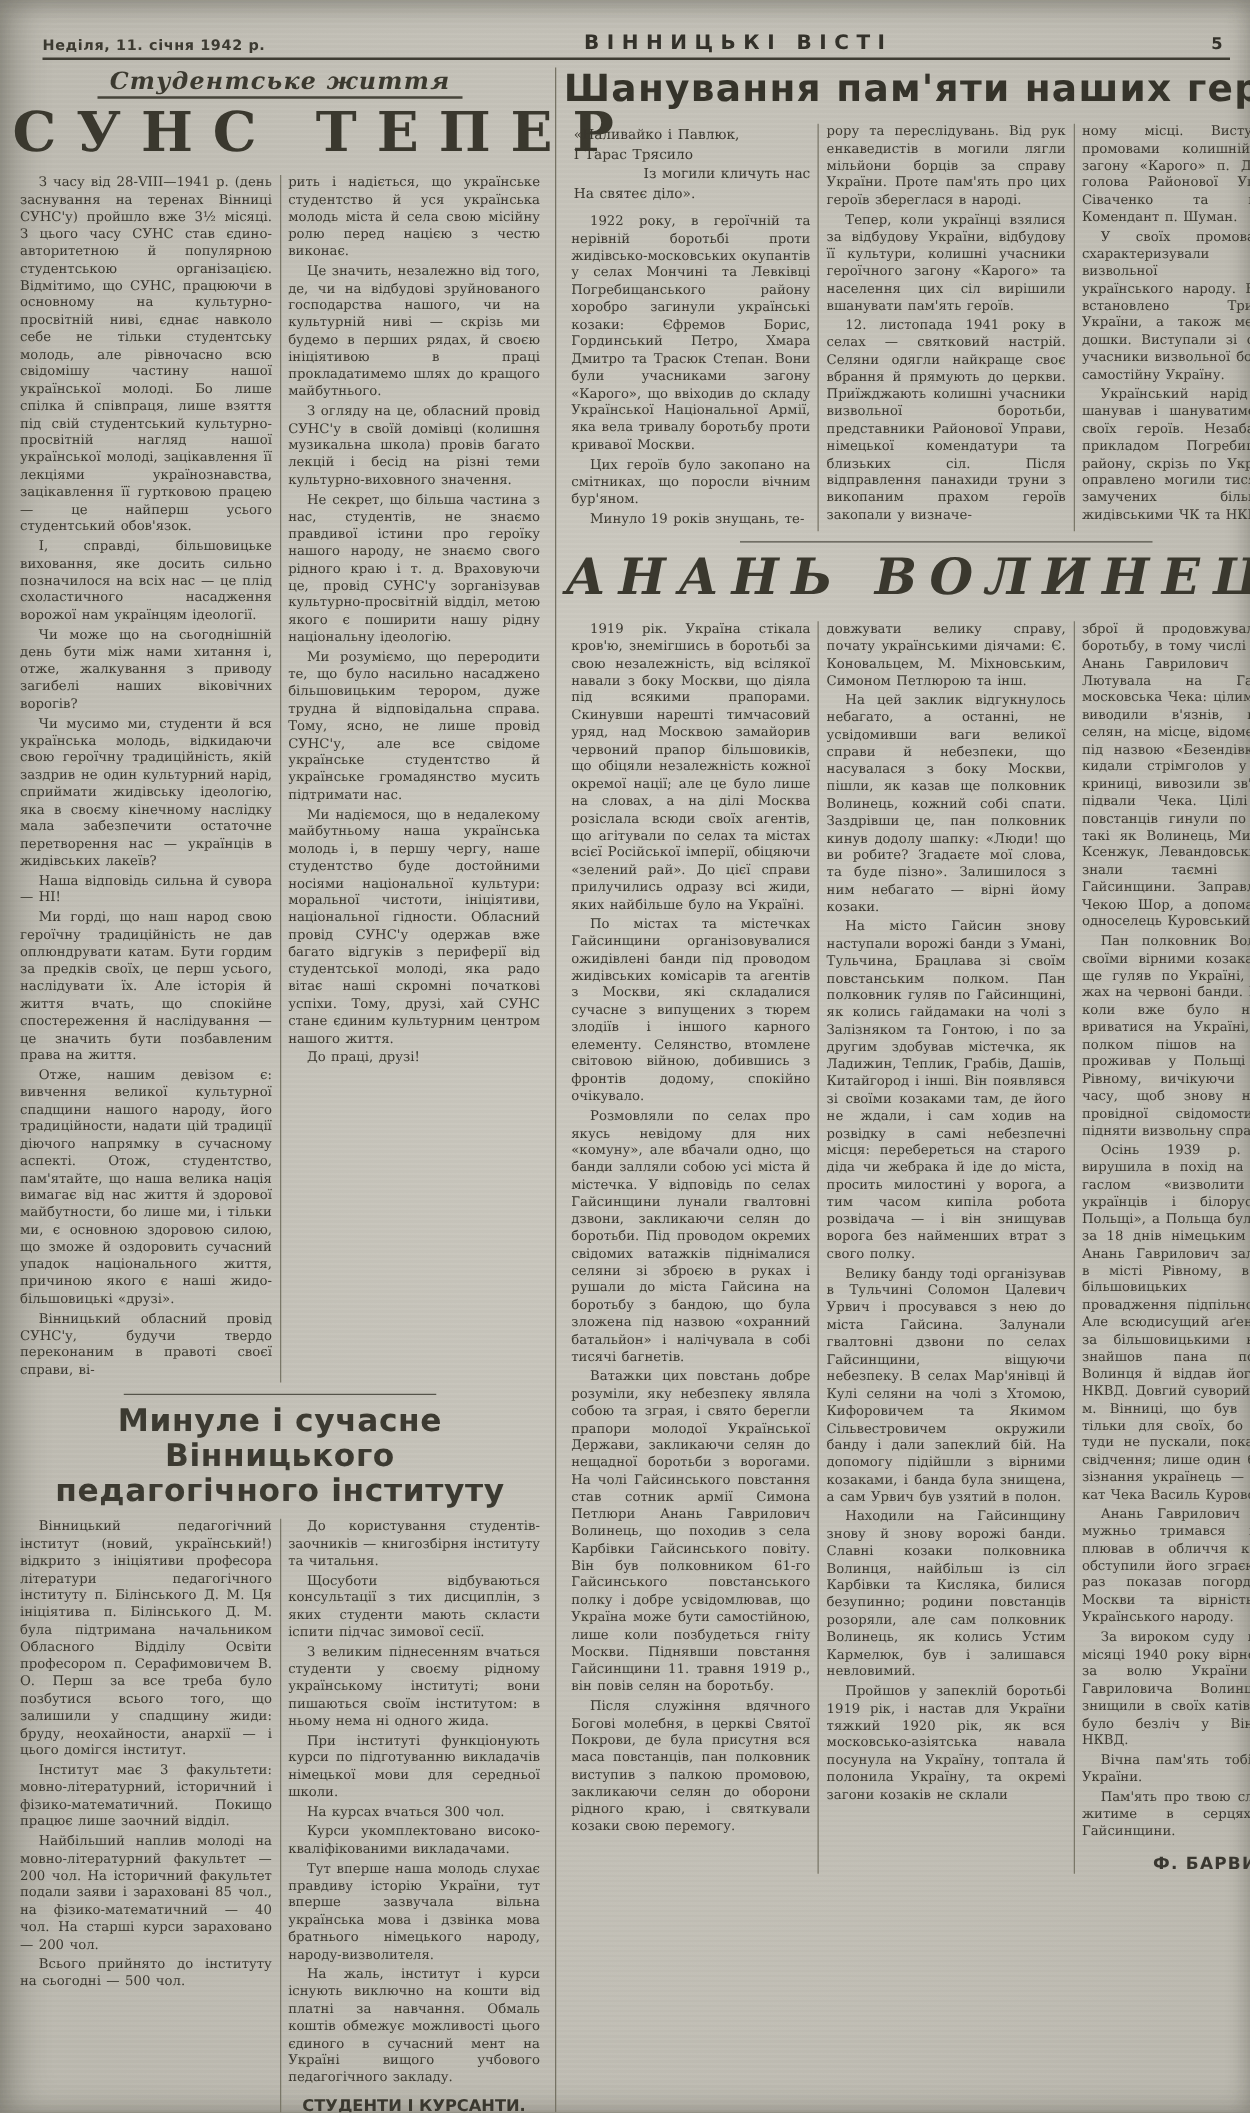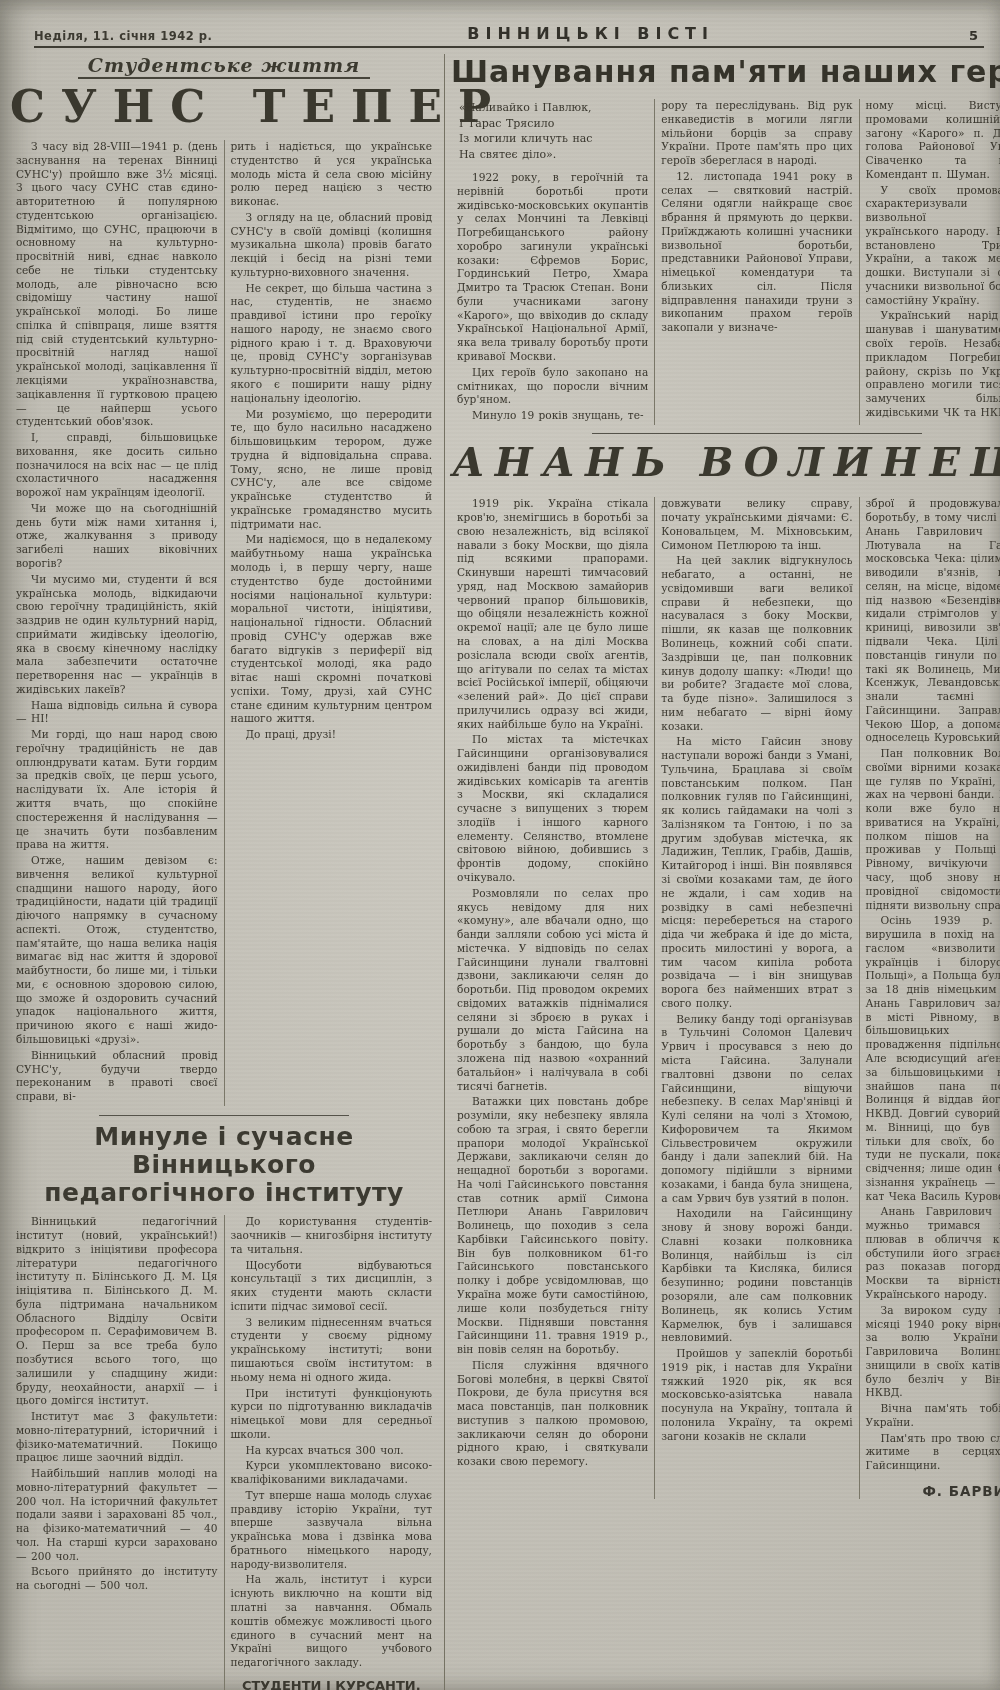--- a/index.html
+++ b/index.html
@@ -77,20 +77,21 @@
               <p class="para">І, справді, більшовицьке виховання, яке досить сильно позначилося на всіх нас — це плід схоластичного насадження ворожої нам українцям ідеології.</p>
               <p class="para">Чи може що на сьогоднішній день бути між нами хитання і, отже, жалкування з приводу загибелі наших віковічних ворогів?</p>
               <p class="para">Чи мусимо ми, студенти й вся українська молодь, відкидаючи свою героїчну традиційність, якій заздрив не один культурний нарід, сприймати жидівську ідеологію, яка в своєму кінечному наслідку мала забезпечити остаточне перетворення нас — українців в жидівських лакеїв?</p>
               <p class="para">Наша відповідь сильна й сувора — НІ!</p>
               <p class="para">Ми горді, що наш народ свою героїчну традиційність не дав оплюндрувати катам. Бути гордим за предків своїх, це перш усього, наслідувати їх. Але історія й життя вчать, що спокійне спостереження й наслідування — це значить бути позбавленим права на життя.</p>
               <p class="para">Отже, нашим девізом є: вивчення великої культурної спадщини нашого народу, його традиційности, надати цій традиції діючого напрямку в сучасному аспекті. Отож, студентство, пам'ятайте, що наша велика нація вимагає від нас життя й здорової майбутности, бо лише ми, і тільки ми, є основною здоровою силою, що зможе й оздоровить сучасний упадок національного життя, причиною якого є наші жидо-більшовицькі «друзі».</p>
               <p class="para">Вінницький обласний провід СУНС'у, будучи твердо переконаним в правоті своєї справи, ві-</p>
             </div>
           <div class="col">
               <p class="para cont">рить і надіється, що українське студентство й уся українська молодь міста й села свою місійну ролю перед нацією з честю виконає.</p>
+              <p class="para">Це значить, незалежно від того, де, чи на відбудові зруйнованого господарства нашого, чи на культурній ниві — скрізь ми будемо в перших рядах, й своєю ініціятивою в праці прокладатимемо шлях до кращого майбутнього.</p>
               <p class="para">З огляду на це, обласний провід СУНС'у в своїй домівці (колишня музикальна школа) провів багато лекцій і бесід на різні теми культурно-виховного значення.</p>
               <p class="para">Не секрет, що більша частина з нас, студентів, не знаємо правдивої істини про героїку нашого народу, не знаємо свого рідного краю і т. д. Враховуючи це, провід СУНС'у зорганізував культурно-просвітній відділ, метою якого є поширити нашу рідну національну ідеологію.</p>
               <p class="para">Ми розуміємо, що переродити те, що було насильно насаджено більшовицьким терором, дуже трудна й відповідальна справа. Тому, ясно, не лише провід СУНС'у, але все свідоме українське студентство й українське громадянство мусить підтримати нас.</p>
               <p class="para">Ми надіємося, що в недалекому майбутньому наша українська молодь і, в першу чергу, наше студентство буде достойними носіями національної культури: моральної чистоти, ініціятиви, національної гідности. Обласний провід СУНС'у одержав вже багато відгуків з периферії від студентської молоді, яка радо вітає наші скромні початкові успіхи. Тому, друзі, хай СУНС стане єдиним культурним центром нашого життя.</p>
               <p class="para">До праці, друзі!</p>
             </div>
         </div>
       </div>
 
       <div class="divider-center"></div>
@@ -127,31 +128,32 @@
 
     <div class="right-region">
 
       <div>
         <div class="title-heroes">Шанування пам'яти наших героїв</div>
         <div class="cols">
           <div class="col">
             <div class="poem">
                 <p class="para" style="text-indent: 0px; text-align: left;">«Наливайко і Павлюк,</p>
                 <p class="para" style="text-indent: 0px; text-align: left;">І Тарас Трясило</p>
-                <p class="para" style="text-indent: 0px; text-align: left;">Із могили кличуть нас</p>
+                <p class="para" style="text-indent: 0px; text-align: right; margin-left: 41px;">Із могили кличуть нас</p>
                 <p class="para" style="text-indent: 0px; text-align: left;">На святеє діло».</p>
               </div>
             <div>
                 <p class="para">1922 року, в героїчній та нерівній боротьбі проти жидівсько-московських окупантів у селах Мончині та Левківці Погребищанського району хоробро загинули українські козаки: Єфремов Борис, Гординський Петро, Хмара Дмитро та Трасюк Степан. Вони були учасниками загону «Карого», що ввіходив до складу Української Національної Армії, яка вела тривалу боротьбу проти кривавої Москви.</p>
                 <p class="para">Цих героїв було закопано на смітниках, що поросли вічним бур'яном.</p>
                 <p class="para">Минуло 19 років знущань, те-</p>
               </div>
           </div>
           <div class="col">
               <p class="para cont">рору та переслідувань. Від рук енкаведистів в могили лягли мільйони борців за справу України. Проте пам'ять про цих героїв збереглася в народі.</p>
+              <p class="para">Тепер, коли українці взялися за відбудову України, відбудову її культури, колишні учасники героїчного загону «Карого» та населення цих сіл вирішили вшанувати пам'ять героїв.</p>
               <p class="para">12. листопада 1941 року в селах — святковий настрій. Селяни одягли найкраще своє вбрання й прямують до церкви. Приїжджають колишні учасники визвольної боротьби, представники Районової Управи, німецької комендатури та близьких сіл. Після відправлення панахиди труни з викопаним прахом героїв закопали у визначе-</p>
             </div>
           <div class="col">
               <p class="para cont">ному місці. Виступали з промовами колишній сотник загону «Карого» п. Деребенко, голова Районової Управи п. Сіваченко та німецький Комендант п. Шуман.</p>
               <p class="para">У своїх промовах вони схарактеризували етапи визвольної боротьби українського народу. На могилі встановлено Тризуб—герб України, а також меморіяльні дошки. Виступали зі спогадами учасники визвольної боротьби за самостійну Україну.</p>
               <p class="para">Український нарід завжди шанував і шануватиме пам'ять своїх героїв. Незабаром, за прикладом Погребищанського району, скрізь по Україні буде оправлено могили тисяч героїв, замучених більшовицько-жидівськими ЧК та НКВД.</p>
             </div>
         </div>
       </div>
 

